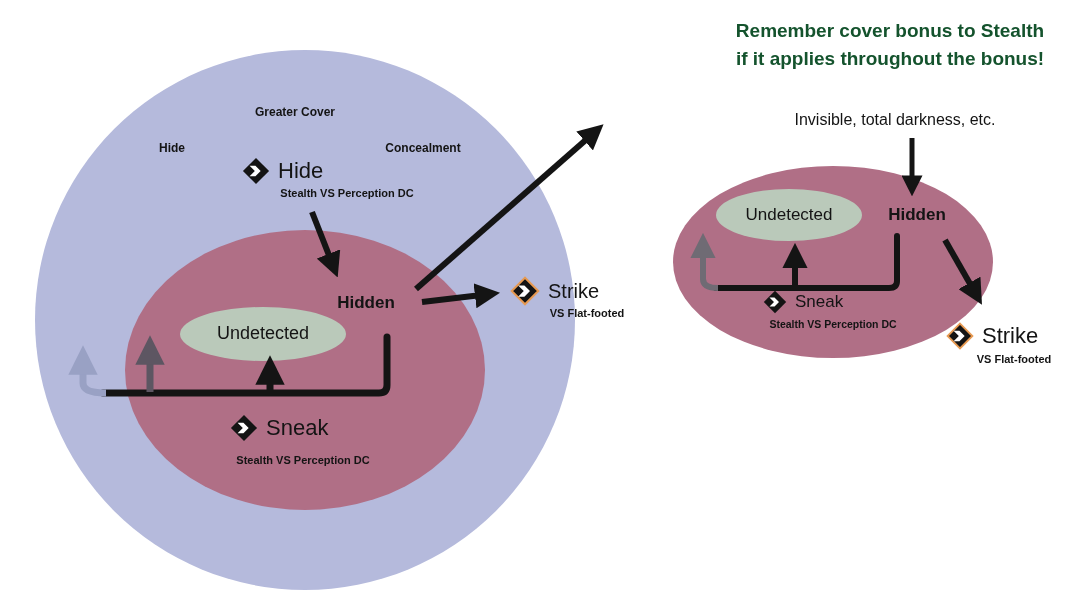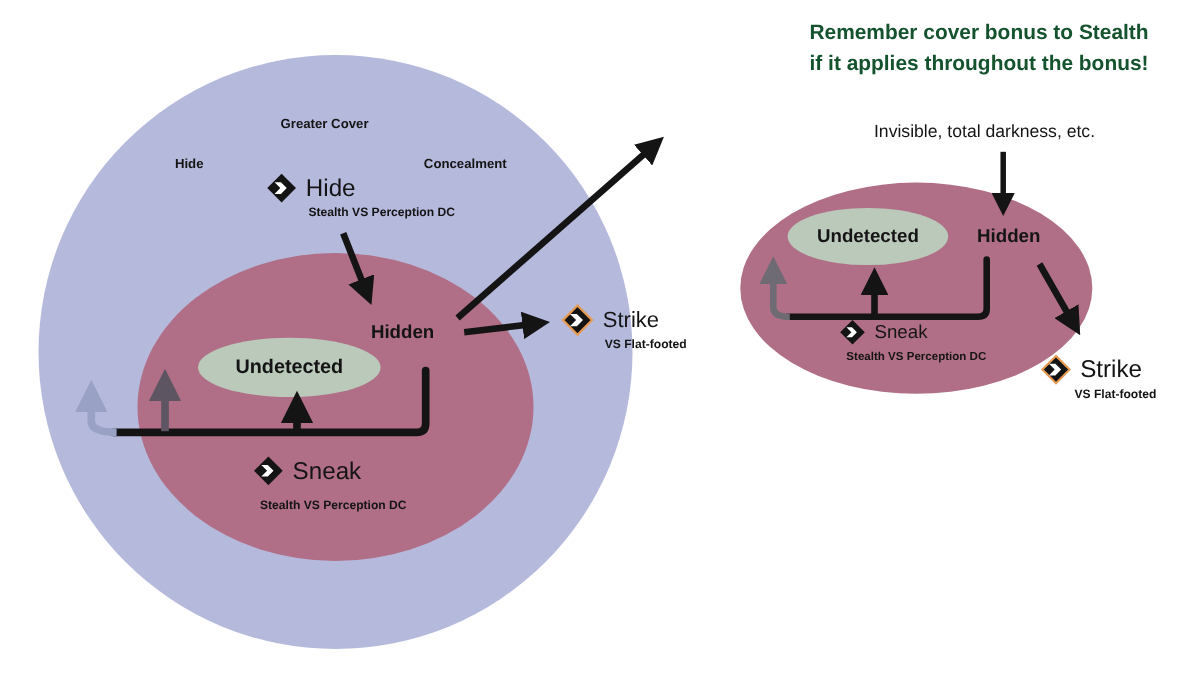--- a/index.html
+++ b/index.html
@@ -6,21 +6,21 @@
   body{
     width:1080px;height:615px;background:#ffffff;
     font-family:"Liberation Sans",sans-serif;
     position:relative;overflow:hidden;color:#141414;
   }
   .stage{position:absolute;left:0;top:0;width:1080px;height:615px;}
   svg.bg{position:absolute;left:0;top:0;}
   .label{position:absolute;transform:translate(-50%,-50%);white-space:nowrap;line-height:1.1;}
   .zone{font-size:12px;font-weight:bold;}
   .state-lg{font-size:17px;font-weight:bold;}
-  .state-md{font-size:18px;font-weight:bold;}
+  .state-md{font-size:18px;font-weight:normal;}
   .sub{font-size:11px;font-weight:bold;}
   .sub-sm{font-size:10.5px;font-weight:bold;}
   .note{font-size:19px;font-weight:600;color:#14532d;}
   .plain{font-size:16px;}
   .action{position:absolute;display:flex;align-items:center;gap:8px;}
   .action .txt{font-size:22px;}
   .action.big .txt{font-size:20px;}
   .action.sm .txt{font-size:17px;}
   .icon{display:block;}
 </style>

